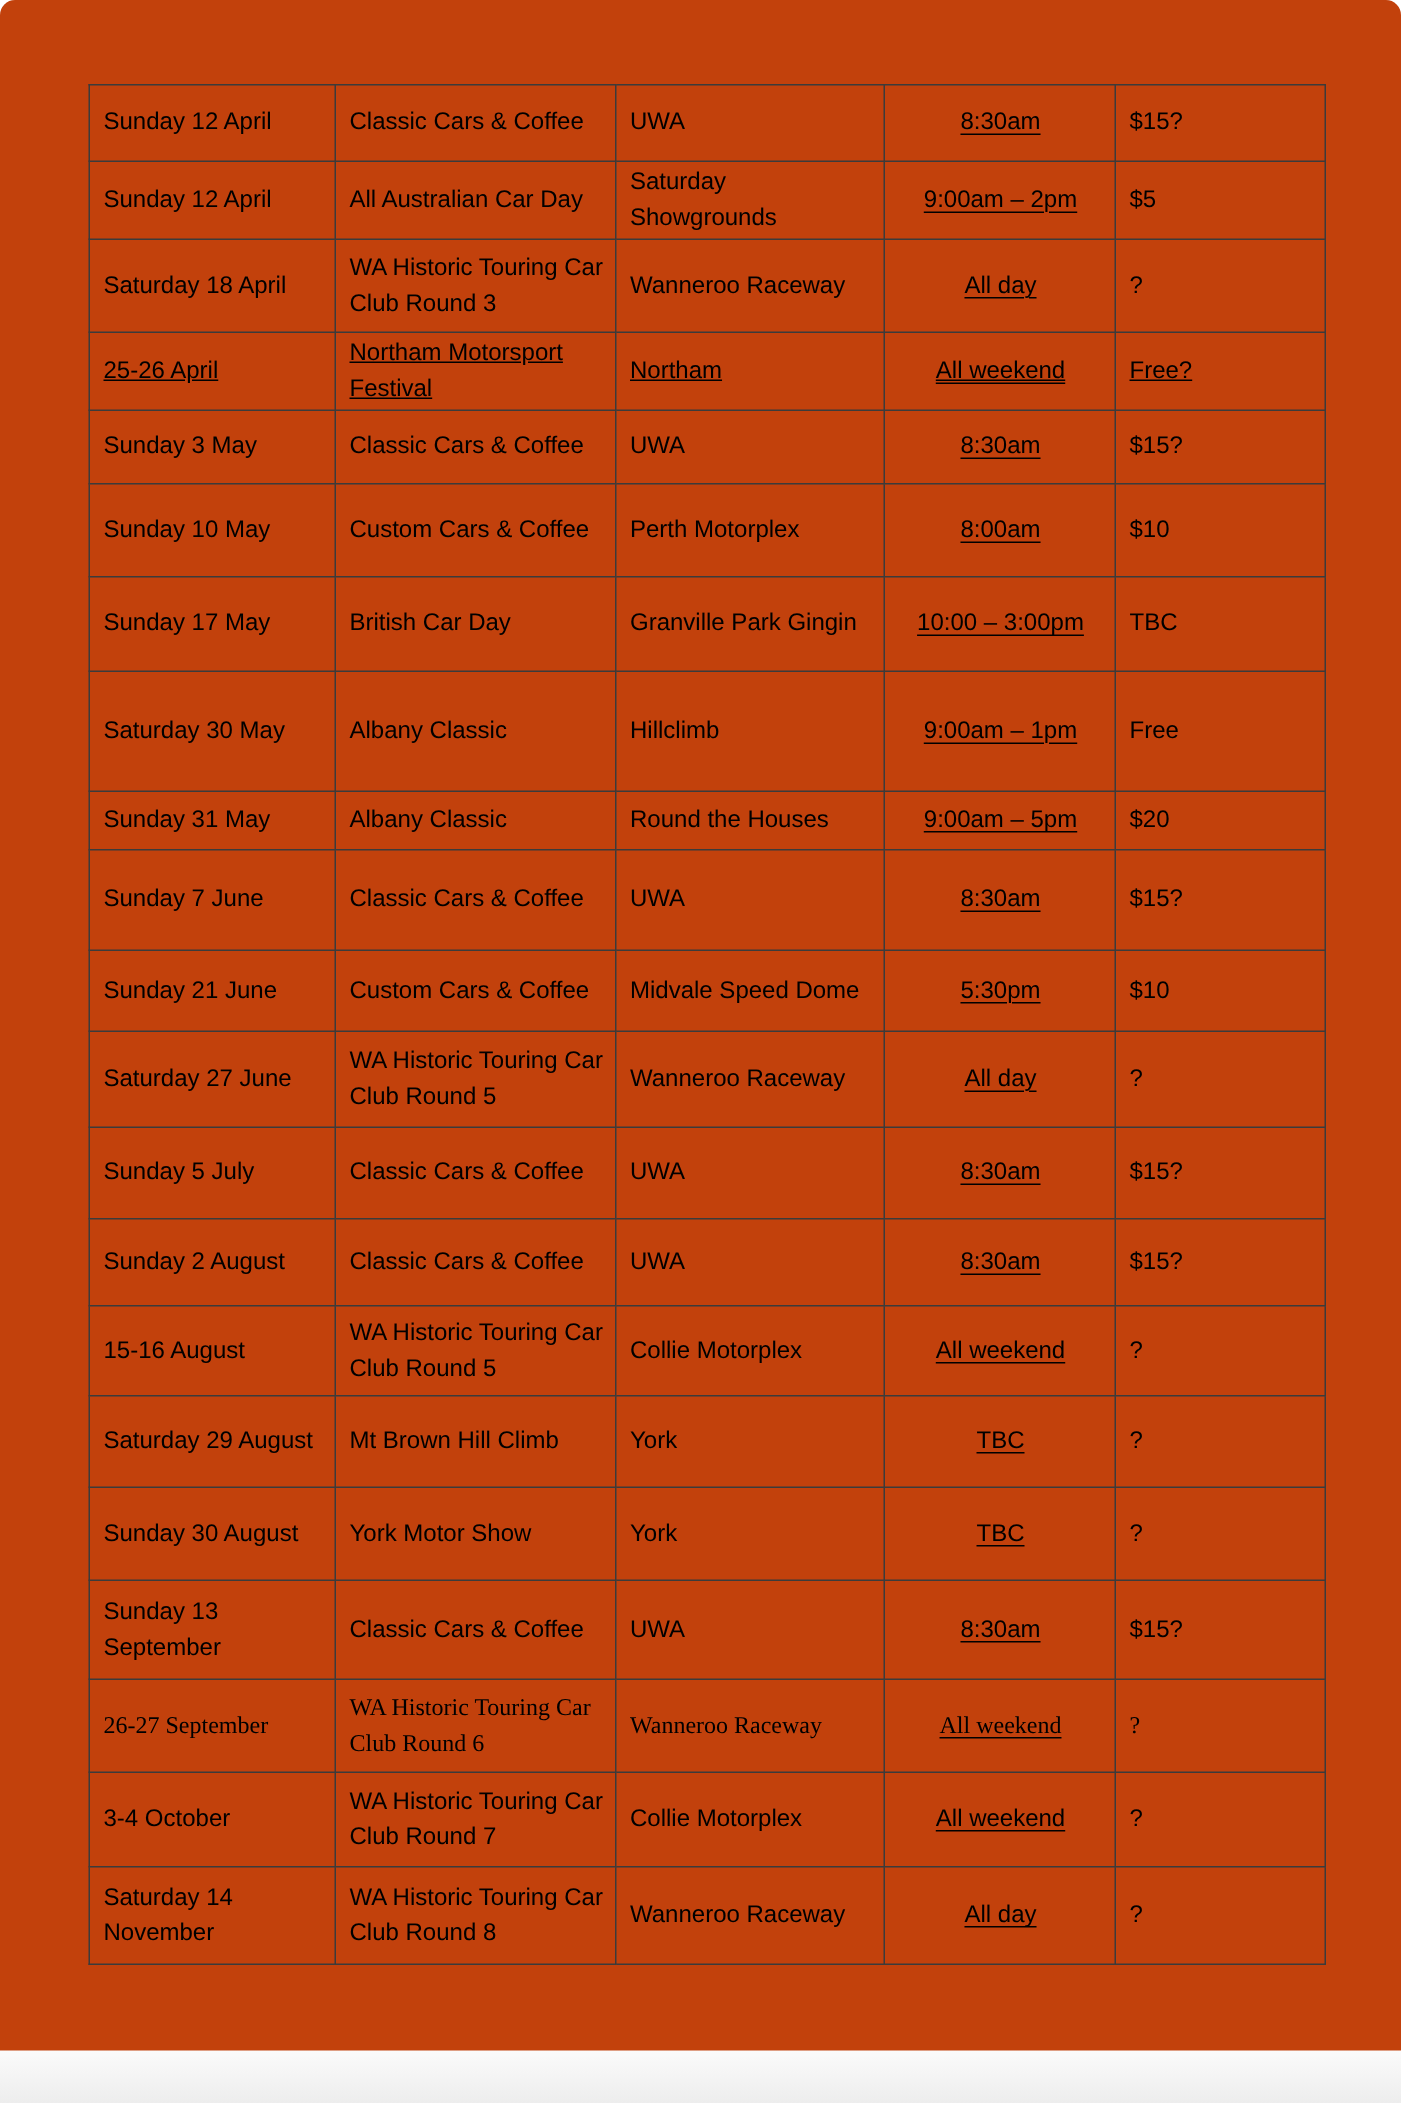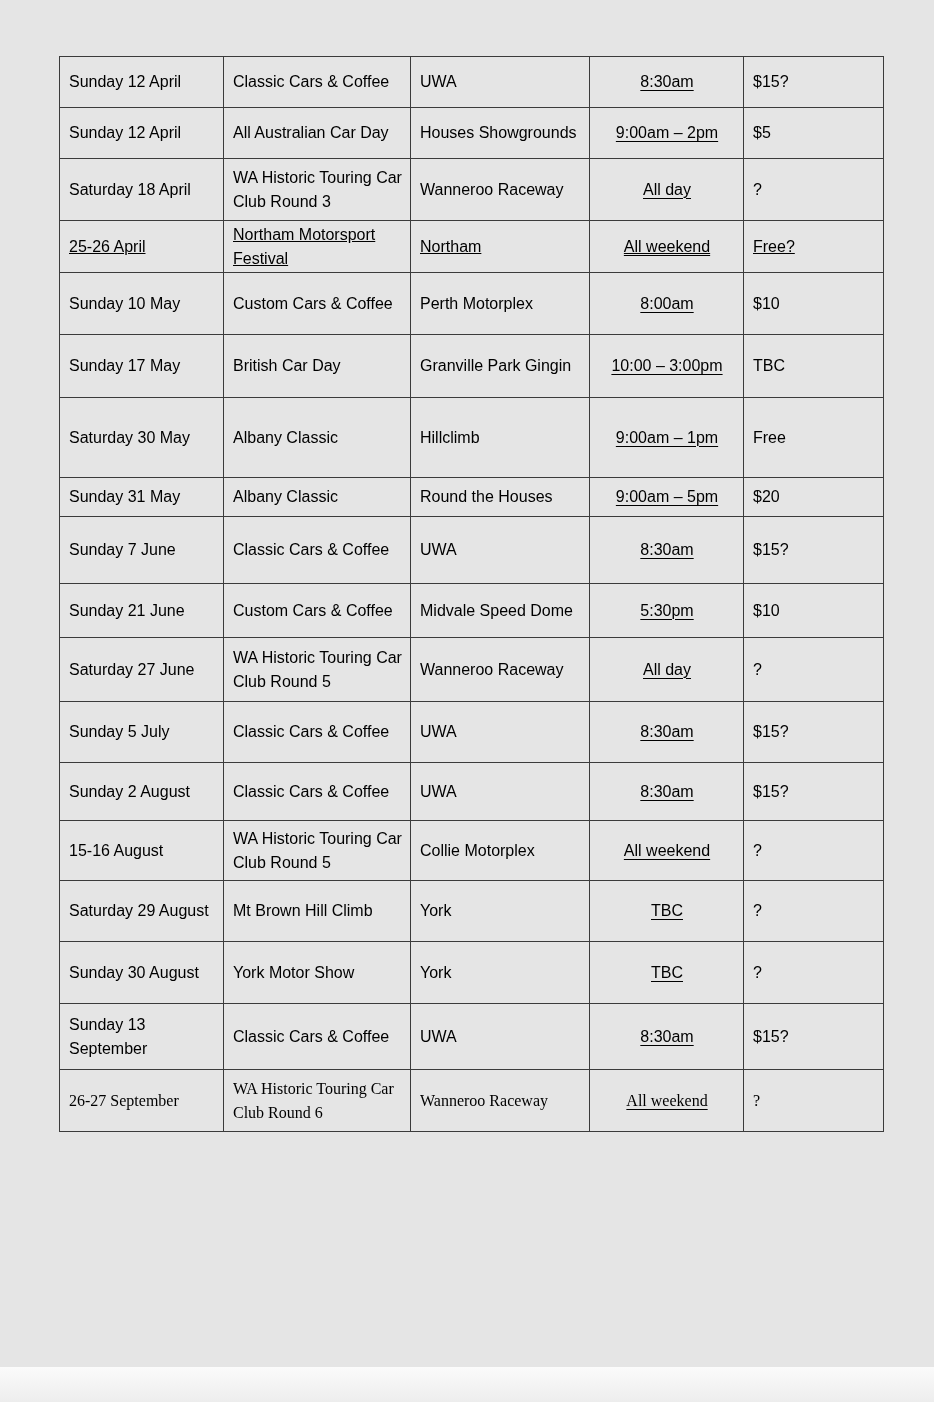--- a/index.html
+++ b/index.html
@@ -50,57 +50,64 @@
     left: 0;
     top: 1367px;
     width: 934px;
     height: 35px;
     background: linear-gradient(180deg, #fbfbfb 0%, var(--shade-color, #eeeeee) 100%);
   }
 </style>
 </head>
 <body>
 
-<div class="page" style="background: #e5e5e5;">
+<div class="page" style="background: #c2410c; border-radius: 10px;">
   <table class="events">
     <colgroup>
       <col style="width:164px">
       <col style="width:187px">
       <col style="width:179px">
       <col style="width:154px">
       <col style="width:140px">
     </colgroup>
     <tbody>
         <tr style="height: 51px;">
           <td class="col-date"><span>Sunday 12 April</span></td>
           <td class="col-event"><span>Classic Cars &amp; Coffee</span></td>
           <td class="col-location"><span>UWA</span></td>
           <td class="col-time"><span class="u">8:30am</span></td>
           <td class="col-cost"><span>$15?</span></td>
         </tr>
         <tr style="height: 51px;">
           <td class="col-date"><span>Sunday 12 April</span></td>
           <td class="col-event"><span>All Australian Car Day</span></td>
-          <td class="col-location"><span>Houses Showgrounds</span></td>
+          <td class="col-location"><span>Saturday Showgrounds</span></td>
           <td class="col-time"><span class="u">9:00am – 2pm</span></td>
           <td class="col-cost"><span>$5</span></td>
         </tr>
         <tr style="height: 62px;">
           <td class="col-date"><span>Saturday 18 April</span></td>
           <td class="col-event"><span>WA Historic Touring Car Club Round 3</span></td>
           <td class="col-location"><span>Wanneroo Raceway</span></td>
           <td class="col-time"><span class="u">All day</span></td>
           <td class="col-cost"><span>?</span></td>
         </tr>
         <tr style="height: 52px; text-decoration: underline;">
           <td class="col-date"><span>25-26 April</span></td>
           <td class="col-event"><span>Northam Motorsport Festival</span></td>
           <td class="col-location"><span>Northam</span></td>
           <td class="col-time"><span class="u">All weekend</span></td>
           <td class="col-cost"><span>Free?</span></td>
+        </tr>
+        <tr style="height: 49px;">
+          <td class="col-date"><span>Sunday 3 May</span></td>
+          <td class="col-event"><span>Classic Cars &amp; Coffee</span></td>
+          <td class="col-location"><span>UWA</span></td>
+          <td class="col-time"><span class="u">8:30am</span></td>
+          <td class="col-cost"><span>$15?</span></td>
         </tr>
         <tr style="height: 62px;">
           <td class="col-date"><span>Sunday 10 May</span></td>
           <td class="col-event"><span>Custom Cars &amp; Coffee</span></td>
           <td class="col-location"><span>Perth Motorplex</span></td>
           <td class="col-time"><span class="u">8:00am</span></td>
           <td class="col-cost"><span>$10</span></td>
         </tr>
         <tr style="height: 63px;">
           <td class="col-date"><span>Sunday 17 May</span></td>
@@ -186,16 +193,30 @@
           <td class="col-time"><span class="u">8:30am</span></td>
           <td class="col-cost"><span>$15?</span></td>
         </tr>
         <tr style="height: 62px; font-family: Liberation Serif, serif;">
           <td class="col-date"><span>26-27 September</span></td>
           <td class="col-event"><span>WA Historic Touring Car Club Round 6</span></td>
           <td class="col-location"><span>Wanneroo Raceway</span></td>
           <td class="col-time"><span class="u">All weekend</span></td>
           <td class="col-cost"><span>?</span></td>
         </tr>
+        <tr style="height: 63px;">
+          <td class="col-date"><span>3-4 October</span></td>
+          <td class="col-event"><span>WA Historic Touring Car Club Round 7</span></td>
+          <td class="col-location"><span>Collie Motorplex</span></td>
+          <td class="col-time"><span class="u">All weekend</span></td>
+          <td class="col-cost"><span>?</span></td>
+        </tr>
+        <tr style="height: 65px;">
+          <td class="col-date"><span>Saturday 14 November</span></td>
+          <td class="col-event"><span>WA Historic Touring Car Club Round 8</span></td>
+          <td class="col-location"><span>Wanneroo Raceway</span></td>
+          <td class="col-time"><span class="u">All day</span></td>
+          <td class="col-cost"><span>?</span></td>
+        </tr>
       </tbody>
   </table>
   <div class="bottom-shade"></div>
 </div>
 
 </body></html>

